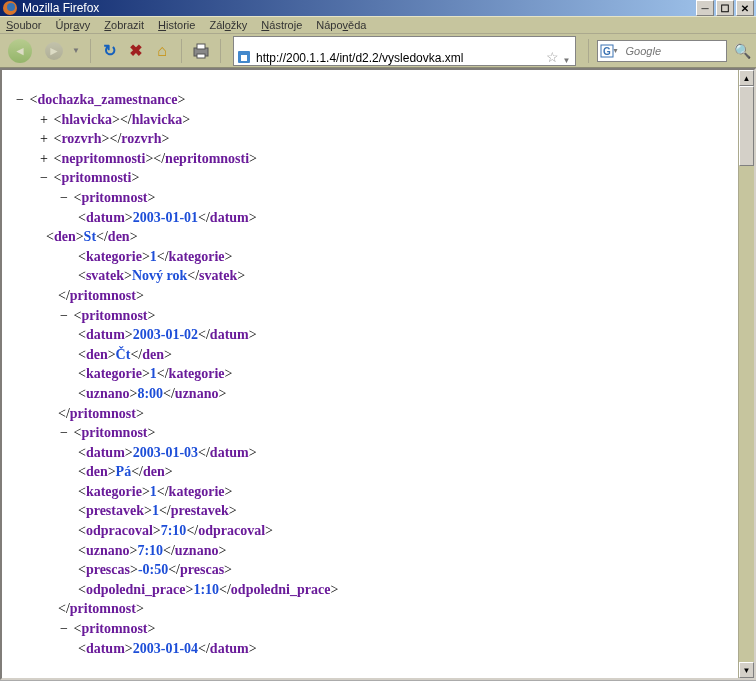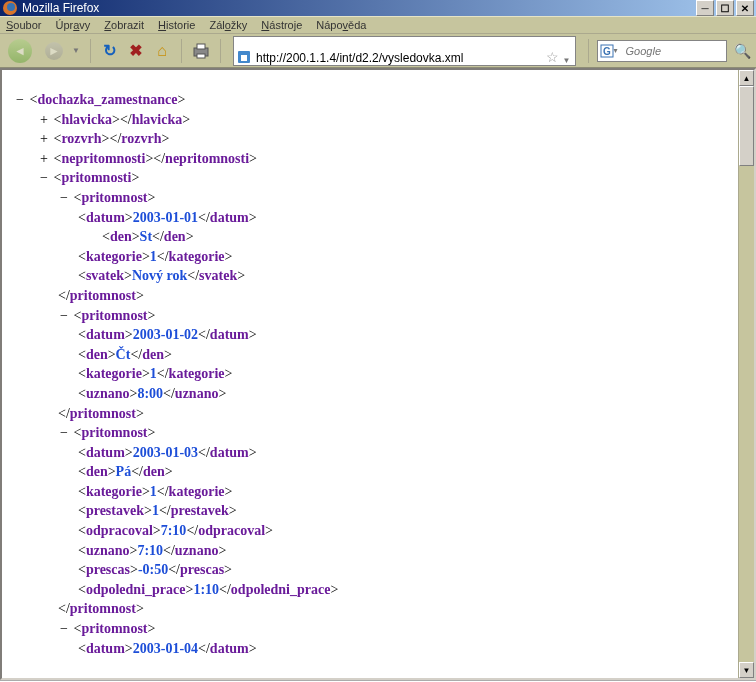--- a/index.html
+++ b/index.html
@@ -131,21 +131,21 @@
 
 <div class="content-wrap">
   <div class="content" id="xml-tree">
       <div class="node root"><span class="toggle">−</span> <span class="lt">&lt;</span><span class="tag">dochazka_zamestnance</span><span class="gt">&gt;</span></div>
       <div class="node" style="margin-left:32px"><span class="toggle">+</span> <span class="lt">&lt;</span><span class="tag">hlavicka</span><span class="gt">&gt;</span><span class="lt">&lt;/</span><span class="tag">hlavicka</span><span class="gt">&gt;</span></div>
       <div class="node" style="margin-left:32px"><span class="toggle">+</span> <span class="lt">&lt;</span><span class="tag">rozvrh</span><span class="gt">&gt;</span><span class="lt">&lt;/</span><span class="tag">rozvrh</span><span class="gt">&gt;</span></div>
       <div class="node" style="margin-left:32px"><span class="toggle">+</span> <span class="lt">&lt;</span><span class="tag">nepritomnosti</span><span class="gt">&gt;</span><span class="lt">&lt;/</span><span class="tag">nepritomnosti</span><span class="gt">&gt;</span></div>
       <div class="node" style="margin-left:32px"><span class="toggle">−</span> <span class="lt">&lt;</span><span class="tag">pritomnosti</span><span class="gt">&gt;</span></div>
       <div class="node" style="margin-left:52px"><span class="toggle">−</span> <span class="lt">&lt;</span><span class="tag">pritomnost</span><span class="gt">&gt;</span></div>
       <div class="node" style="margin-left:72px"><span class="lt">&lt;</span><span class="tag">datum</span><span class="gt">&gt;</span><span class="txtval">2003-01-01</span><span class="lt">&lt;/</span><span class="tag">datum</span><span class="gt">&gt;</span></div>
-      <div class="node" style="margin-left:96px"><span class="lt">&lt;</span><span class="tag">den</span><span class="gt">&gt;</span><span class="txtval">St</span><span class="lt">&lt;/</span><span class="tag">den</span><span class="gt">&gt;</span></div>
+      <div class="node" style="margin-left:40px"><span class="lt">&lt;</span><span class="tag">den</span><span class="gt">&gt;</span><span class="txtval">St</span><span class="lt">&lt;/</span><span class="tag">den</span><span class="gt">&gt;</span></div>
       <div class="node" style="margin-left:72px"><span class="lt">&lt;</span><span class="tag">kategorie</span><span class="gt">&gt;</span><span class="txtval">1</span><span class="lt">&lt;/</span><span class="tag">kategorie</span><span class="gt">&gt;</span></div>
       <div class="node" style="margin-left:72px"><span class="lt">&lt;</span><span class="tag">svatek</span><span class="gt">&gt;</span><span class="txtval">Nový rok</span><span class="lt">&lt;/</span><span class="tag">svatek</span><span class="gt">&gt;</span></div>
       <div class="node" style="margin-left:52px"><span class="lt">&lt;/</span><span class="tag">pritomnost</span><span class="gt">&gt;</span></div>
       <div class="node" style="margin-left:52px"><span class="toggle">−</span> <span class="lt">&lt;</span><span class="tag">pritomnost</span><span class="gt">&gt;</span></div>
       <div class="node" style="margin-left:72px"><span class="lt">&lt;</span><span class="tag">datum</span><span class="gt">&gt;</span><span class="txtval">2003-01-02</span><span class="lt">&lt;/</span><span class="tag">datum</span><span class="gt">&gt;</span></div>
       <div class="node" style="margin-left:72px"><span class="lt">&lt;</span><span class="tag">den</span><span class="gt">&gt;</span><span class="txtval">Čt</span><span class="lt">&lt;/</span><span class="tag">den</span><span class="gt">&gt;</span></div>
       <div class="node" style="margin-left:72px"><span class="lt">&lt;</span><span class="tag">kategorie</span><span class="gt">&gt;</span><span class="txtval">1</span><span class="lt">&lt;/</span><span class="tag">kategorie</span><span class="gt">&gt;</span></div>
       <div class="node" style="margin-left:72px"><span class="lt">&lt;</span><span class="tag">uznano</span><span class="gt">&gt;</span><span class="txtval">8:00</span><span class="lt">&lt;/</span><span class="tag">uznano</span><span class="gt">&gt;</span></div>
       <div class="node" style="margin-left:52px"><span class="lt">&lt;/</span><span class="tag">pritomnost</span><span class="gt">&gt;</span></div>
       <div class="node" style="margin-left:52px"><span class="toggle">−</span> <span class="lt">&lt;</span><span class="tag">pritomnost</span><span class="gt">&gt;</span></div>

